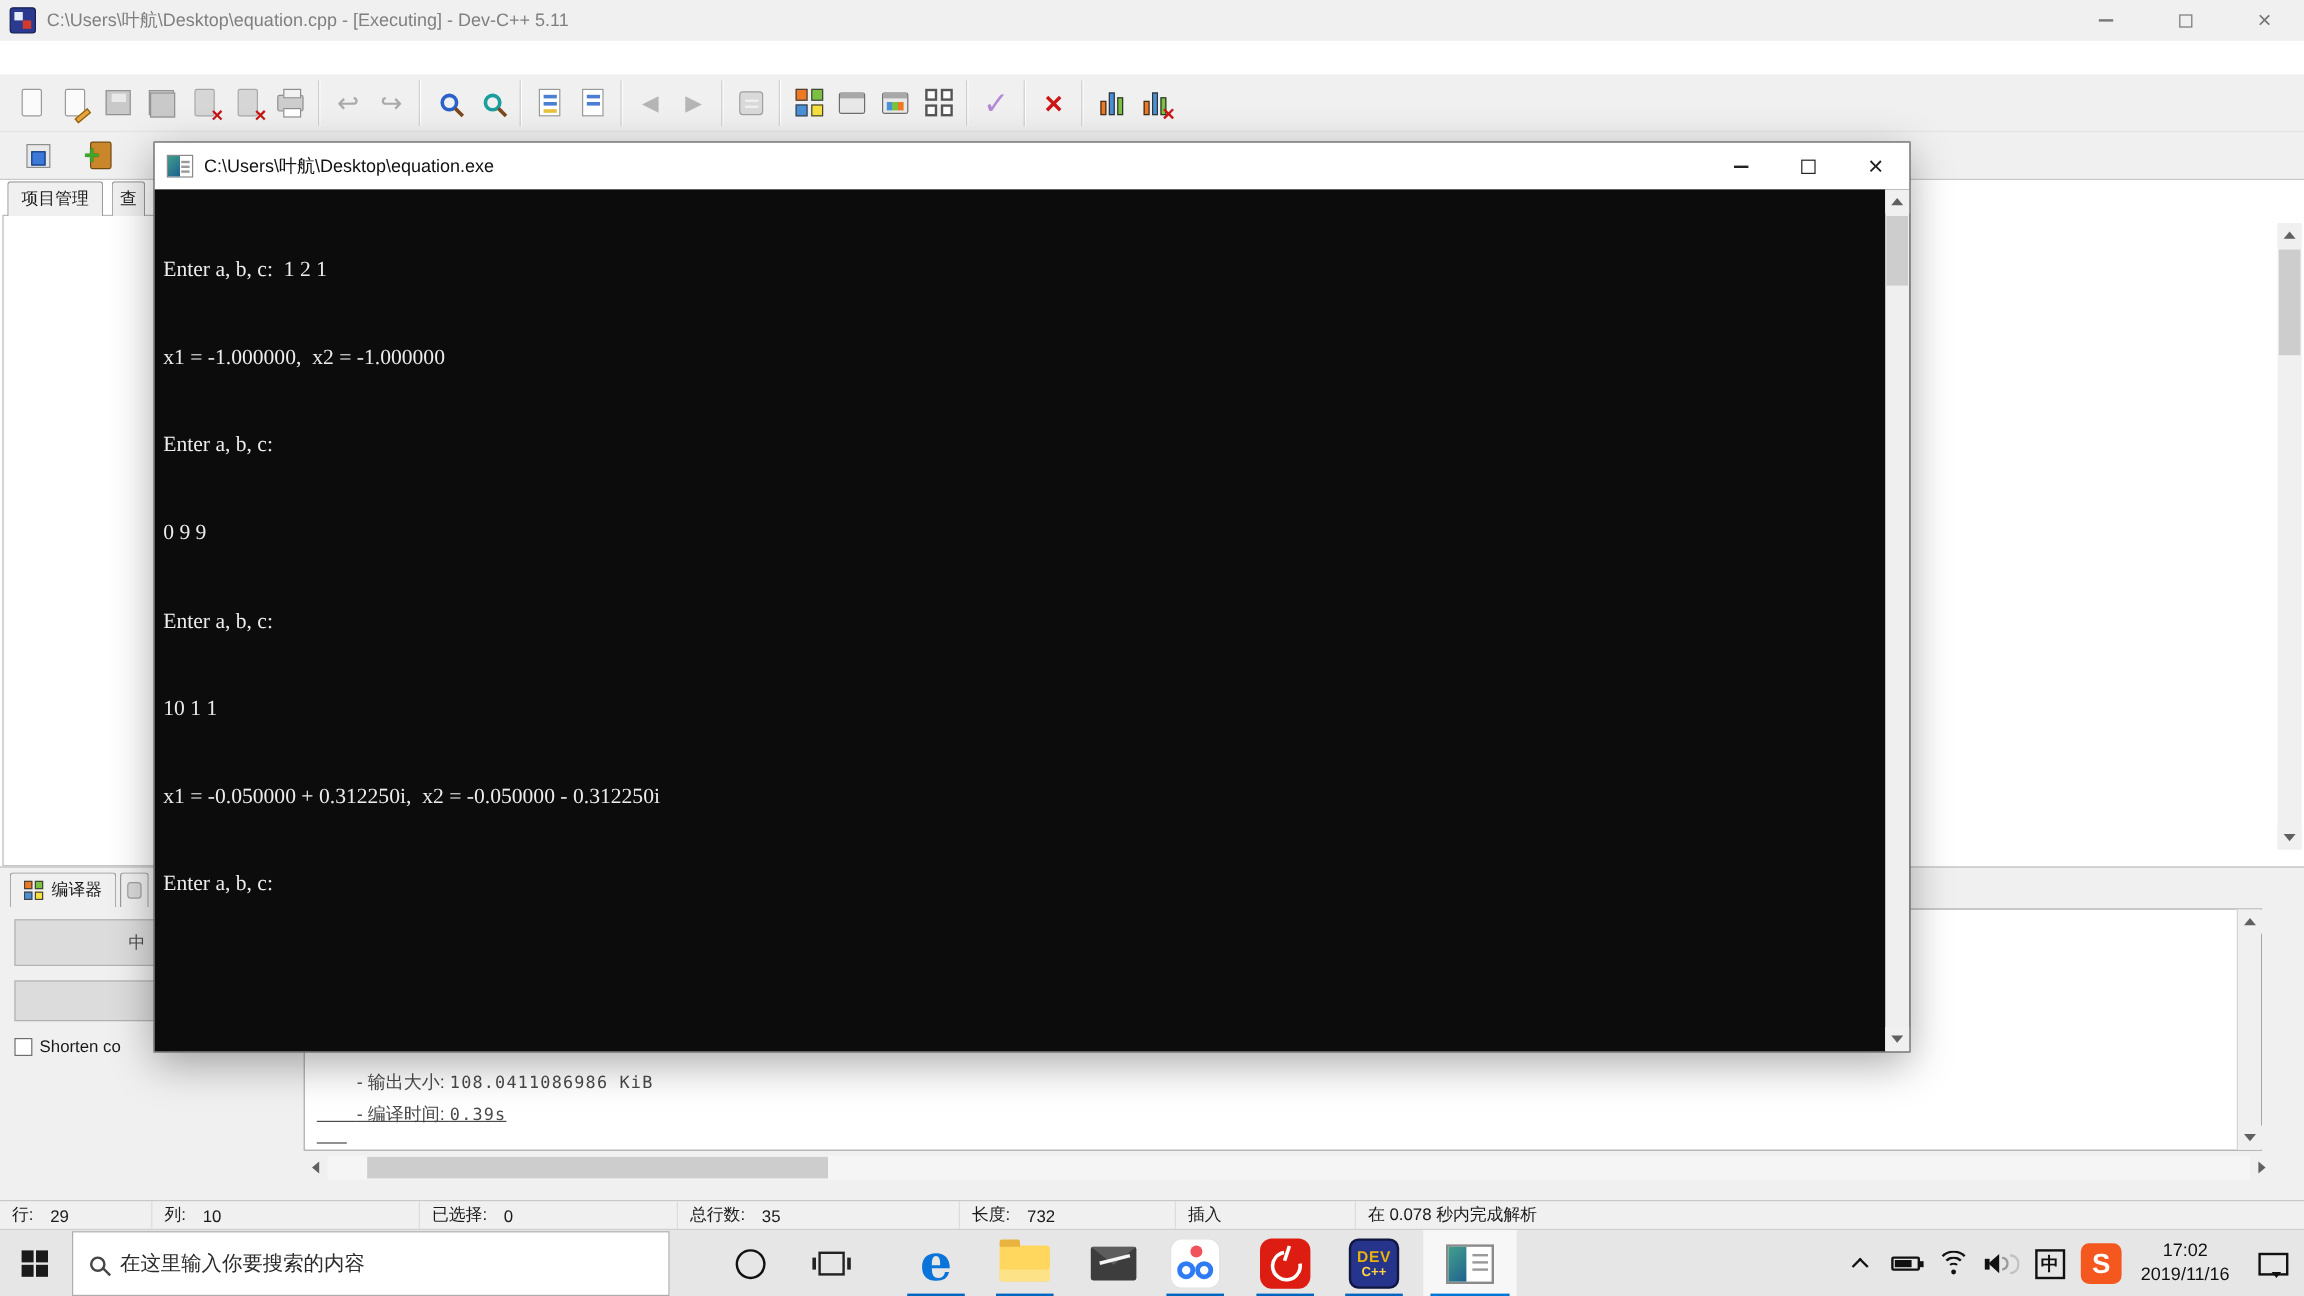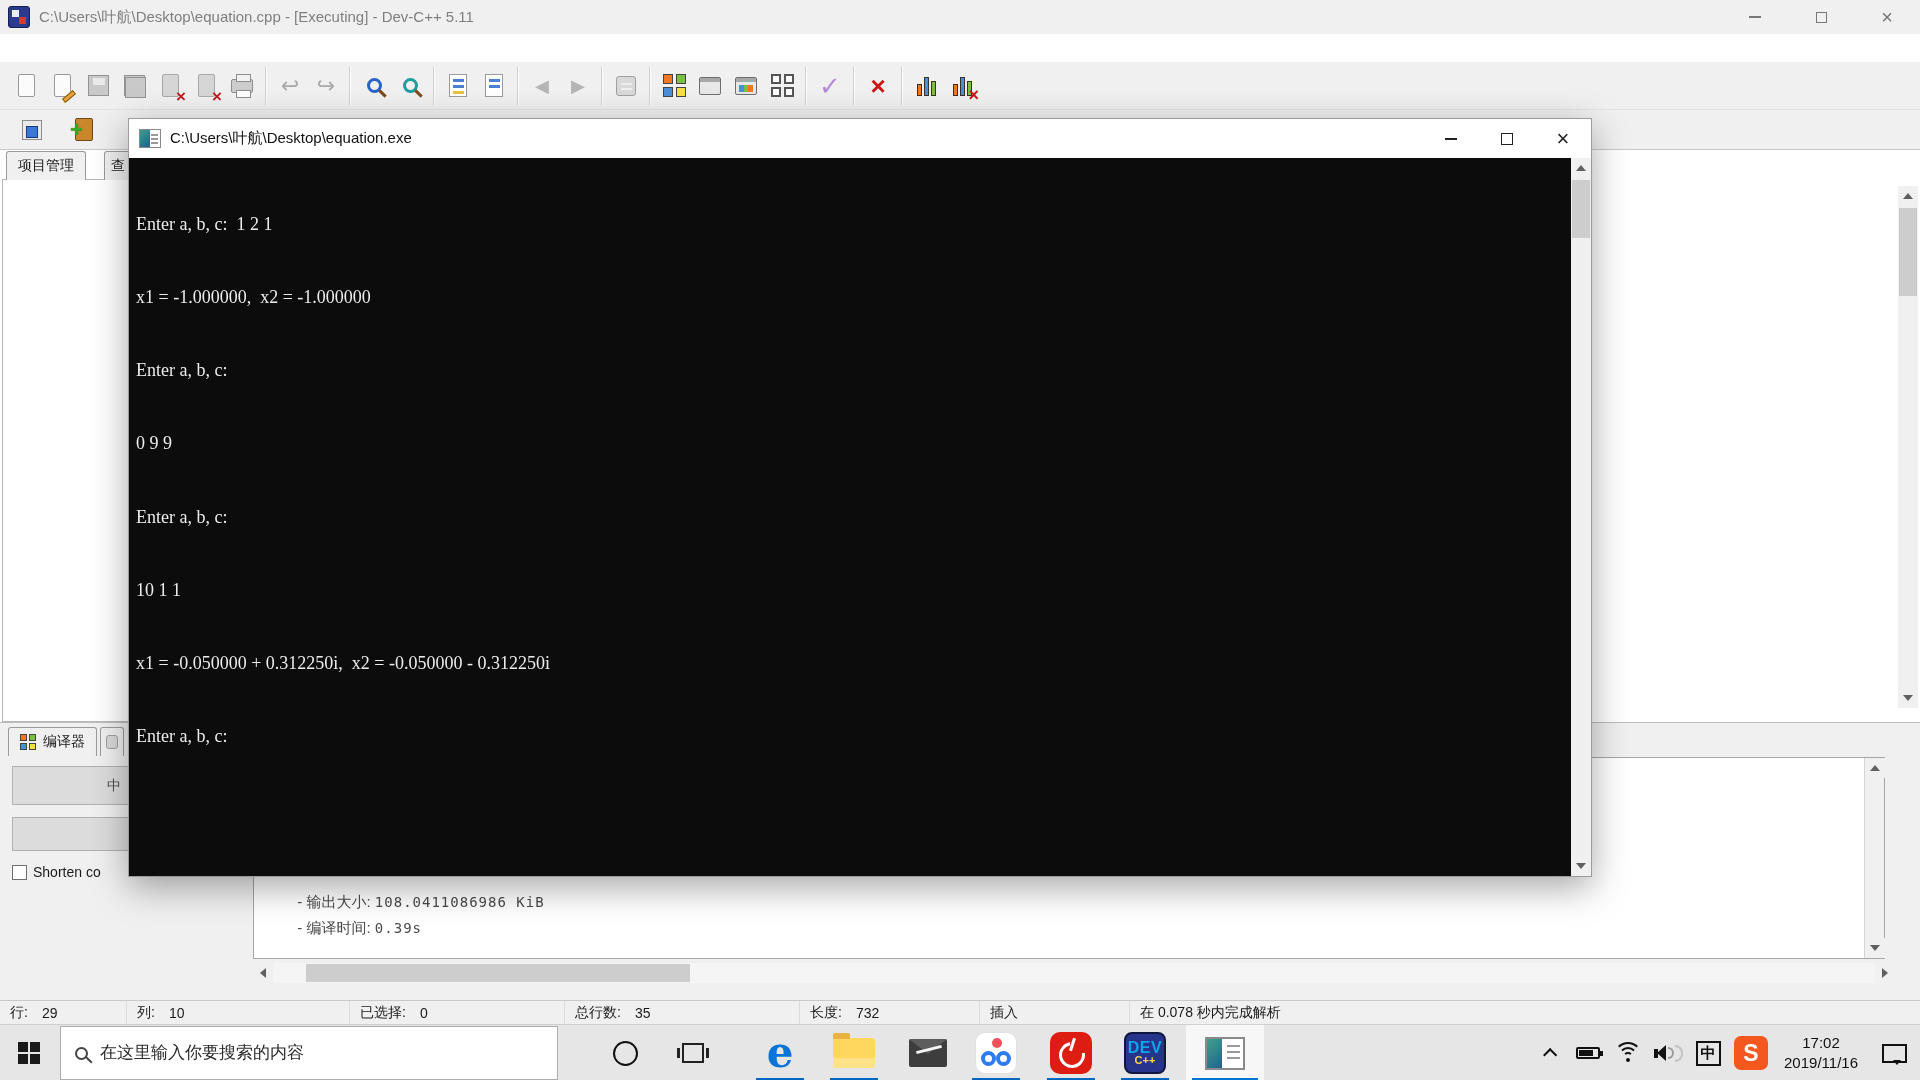--- a/index.html
+++ b/index.html
@@ -68,21 +68,21 @@
   .compiler-select { position:absolute; left:1032px; top:70px; width:358px; height:30px; background:#fff; border:1px solid #8a8a8a; display:flex; align-items:center; padding-left:8px; font-family:"DejaVu Sans Mono","Liberation Mono",monospace; font-size:14px; color:#222; }
   .dd-btn { position:absolute; right:1px; top:1px; bottom:1px; width:26px; background:#f0f0f0; border-left:1px solid #b5b5b5; display:flex; align-items:center; justify-content:center; }
   .tri-down { width:0; height:0; border-left:5px solid transparent; border-right:5px solid transparent; border-top:6px solid #555; }
 
   .ic-insert { width:20px; height:20px; background:#e9e9e9; border:1px solid #8e8e8e; position:relative; }
   .ic-insert::before { content:""; position:absolute; left:3px; top:5px; width:10px; height:10px; background:#3b78d8; border:1px solid #163c7c; }
   .ic-book { width:18px; height:23px; background:#c9862b; border:1px solid #6e4a12; border-radius:2px; position:relative; }
   .ic-book .plus { position:absolute; left:-6px; top:2px; font-size:22px; font-weight:bold; color:#3ca826; line-height:0.8; text-shadow:0 0 1px #1c6410; }
   .ic-ubook { width:15px; height:19px; border:5px solid #2b66d9; border-top:none; border-radius:0 0 7px 7px; }
 
-  .tabs-left { position:absolute; left:6px; top:151px; display:flex; gap:18px; z-index:2; }
+  .tabs-left { position:absolute; left:6px; top:151px; display:flex; gap:7px; z-index:2; }
   .tab { height:29px; background:#f0f0f0; border:1px solid #9a9a9a; border-bottom:none; border-radius:3px 3px 0 0; padding:0 11px; font-size:14px; color:#1a1a1a; display:flex; align-items:center; white-space:nowrap; }
   .tab.clip { width:28px; padding:0 6px; overflow:hidden; }
 
   .left-panel { position:absolute; left:2px; top:179px; width:251px; height:543px; background:#fff; border:1px solid #b9b9b9; }
   .editor-area { position:absolute; left:253px; top:150px; width:1666px; height:572px; background:#fff; border-left:1px solid #d0d0d0; }
   .vscroll { position:absolute; right:1px; top:36px; width:20px; height:522px; background:#f0f0f0; }
   .sbtn { position:absolute; left:0; width:20px; height:20px; display:flex; align-items:center; justify-content:center; background:#f0f0f0; }
   .tri-up { width:0; height:0; border-left:5px solid transparent; border-right:5px solid transparent; border-bottom:6px solid #606060; }
   .tri-dn { width:0; height:0; border-left:5px solid transparent; border-right:5px solid transparent; border-top:6px solid #606060; }
   .tri-lf { width:0; height:0; border-top:5px solid transparent; border-bottom:5px solid transparent; border-right:6px solid #606060; }
@@ -152,21 +152,21 @@
   .mail-ic::before { content:""; position:absolute; left:0; top:0; border-left:19px solid transparent; border-right:19px solid transparent; border-top:15px solid #5d5d5d; }
   .mail-ic::after { content:""; position:absolute; left:7px; top:9px; width:26px; height:3px; background:#f5f5f5; transform:rotate(-14deg); }
   .baidu-ic { width:42px; height:42px; background:#fff; border:1px solid #e2e2e2; border-radius:10px; position:relative; }
   .baidu-ic .c1 { position:absolute; left:5px; bottom:7px; width:15px; height:15px; border:4px solid #2f7bf4; border-radius:50%; }
   .baidu-ic .c2 { position:absolute; right:5px; bottom:7px; width:15px; height:15px; border:4px solid #2f7bf4; border-radius:50%; }
   .baidu-ic .c3 { position:absolute; left:16px; top:5px; width:10px; height:10px; background:#f0525c; border-radius:50%; }
   .netease-ic { width:42px; height:42px; background:#dd1d12; border-radius:10px; position:relative; }
   .netease-ic::before { content:""; position:absolute; left:9px; top:10px; width:20px; height:20px; border:3.5px solid #fff; border-radius:50%; border-top-color:transparent; transform:rotate(35deg); }
   .netease-ic::after { content:""; position:absolute; left:21px; top:6px; width:3px; height:13px; background:#fff; transform:rotate(18deg); }
   .dev-ic { width:42px; height:42px; background:#27348b; border:2px solid #10163f; border-radius:8px; display:flex; flex-direction:column; align-items:center; justify-content:center; }
-  .dev-ic .l1 { font-size:16px; font-weight:bold; color:#0ea5e9; line-height:13px; letter-spacing:0.5px; }
+  .dev-ic .l1 { font-size:13px; font-weight:bold; color:#eab308; line-height:13px; letter-spacing:0.5px; }
   .dev-ic .l2 { font-size:11px; font-weight:bold; color:#ffd24a; line-height:12px; }
   .conapp-ic { width:40px; height:33px; background:#fff; border:2px solid #8a8a8a; position:relative; }
   .conapp-ic::before { content:""; position:absolute; left:0; top:0; bottom:0; width:15px; background:linear-gradient(135deg,#43a08b,#20628f); }
   .conapp-ic::after { content:""; position:absolute; right:3px; top:6px; width:13px; height:2.5px; background:#9a9a9a; box-shadow:0 6px 0 #9a9a9a, 0 12px 0 #9a9a9a; }
 
   .tray { position:absolute; right:0; top:0; height:56px; display:flex; align-items:center; }
   .tray-item { height:56px; display:flex; align-items:center; justify-content:center; }
   .chev { width:10px; height:10px; border-top:2px solid #111; border-right:2px solid #111; transform:rotate(-45deg) translateY(3px); }
   .batt { width:24px; height:12px; border:2px solid #111; border-radius:2px; position:relative; }
   .batt::before { content:""; position:absolute; left:1px; top:1px; bottom:1px; width:14px; background:#111; }
@@ -383,21 +383,21 @@
     <div class="gray-btn" style="top:94px;width:166px;height:34px;"></div>
     <div class="chk-row">
       <div class="chk-box"></div>
       <span>Shorten co</span>
     </div>
 
     <div class="log-box">
       <div class="log-line" style="top:118px;">
         <span>- 输出大小: </span><span class="val">108.0411086986 KiB</span>
       </div>
-      <div class="log-line" style="top:144px;">
+      <div class="log-line" style="top:144px;text-decoration:underline;">
         <span>- 编译时间: </span><span class="val">0.39s</span>
       </div>
       <div class="log-vscroll">
         <div class="sbtn" style="top:0;">
             <div class="tri-up"></div>
           </div>
         <div class="sbtn" style="top:180px;">
             <div class="tri-dn"></div>
           </div>
       </div>

